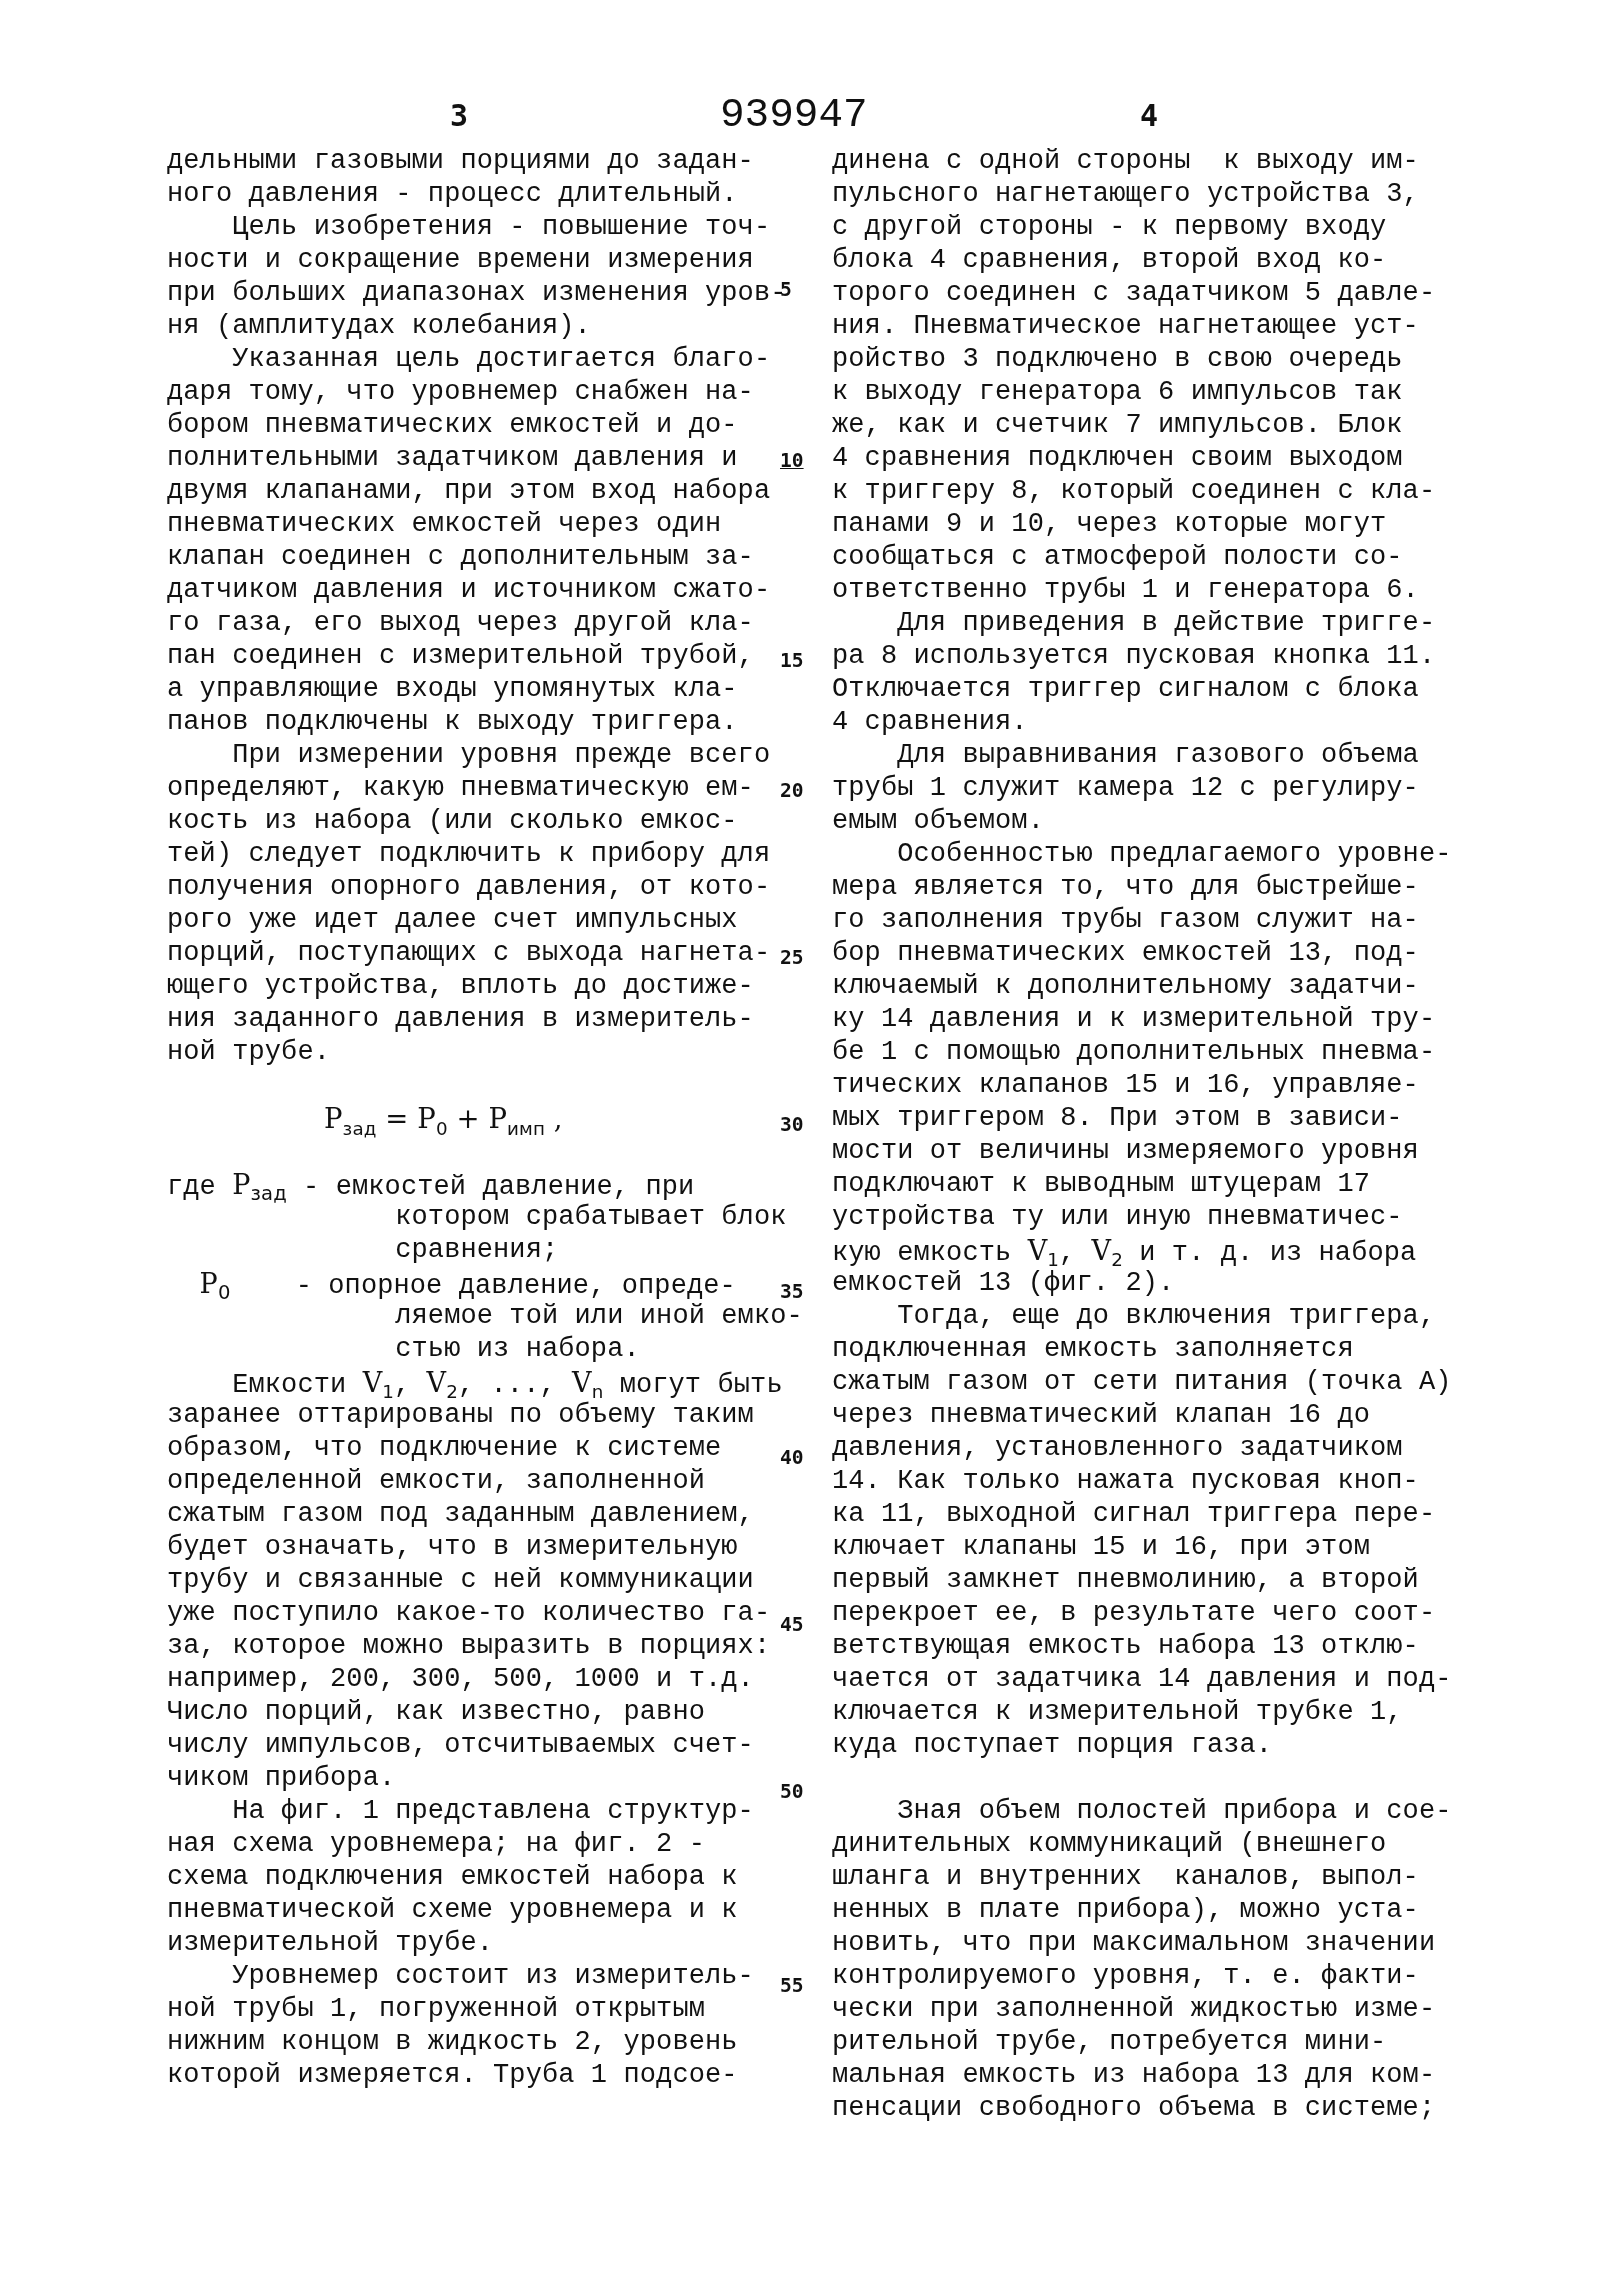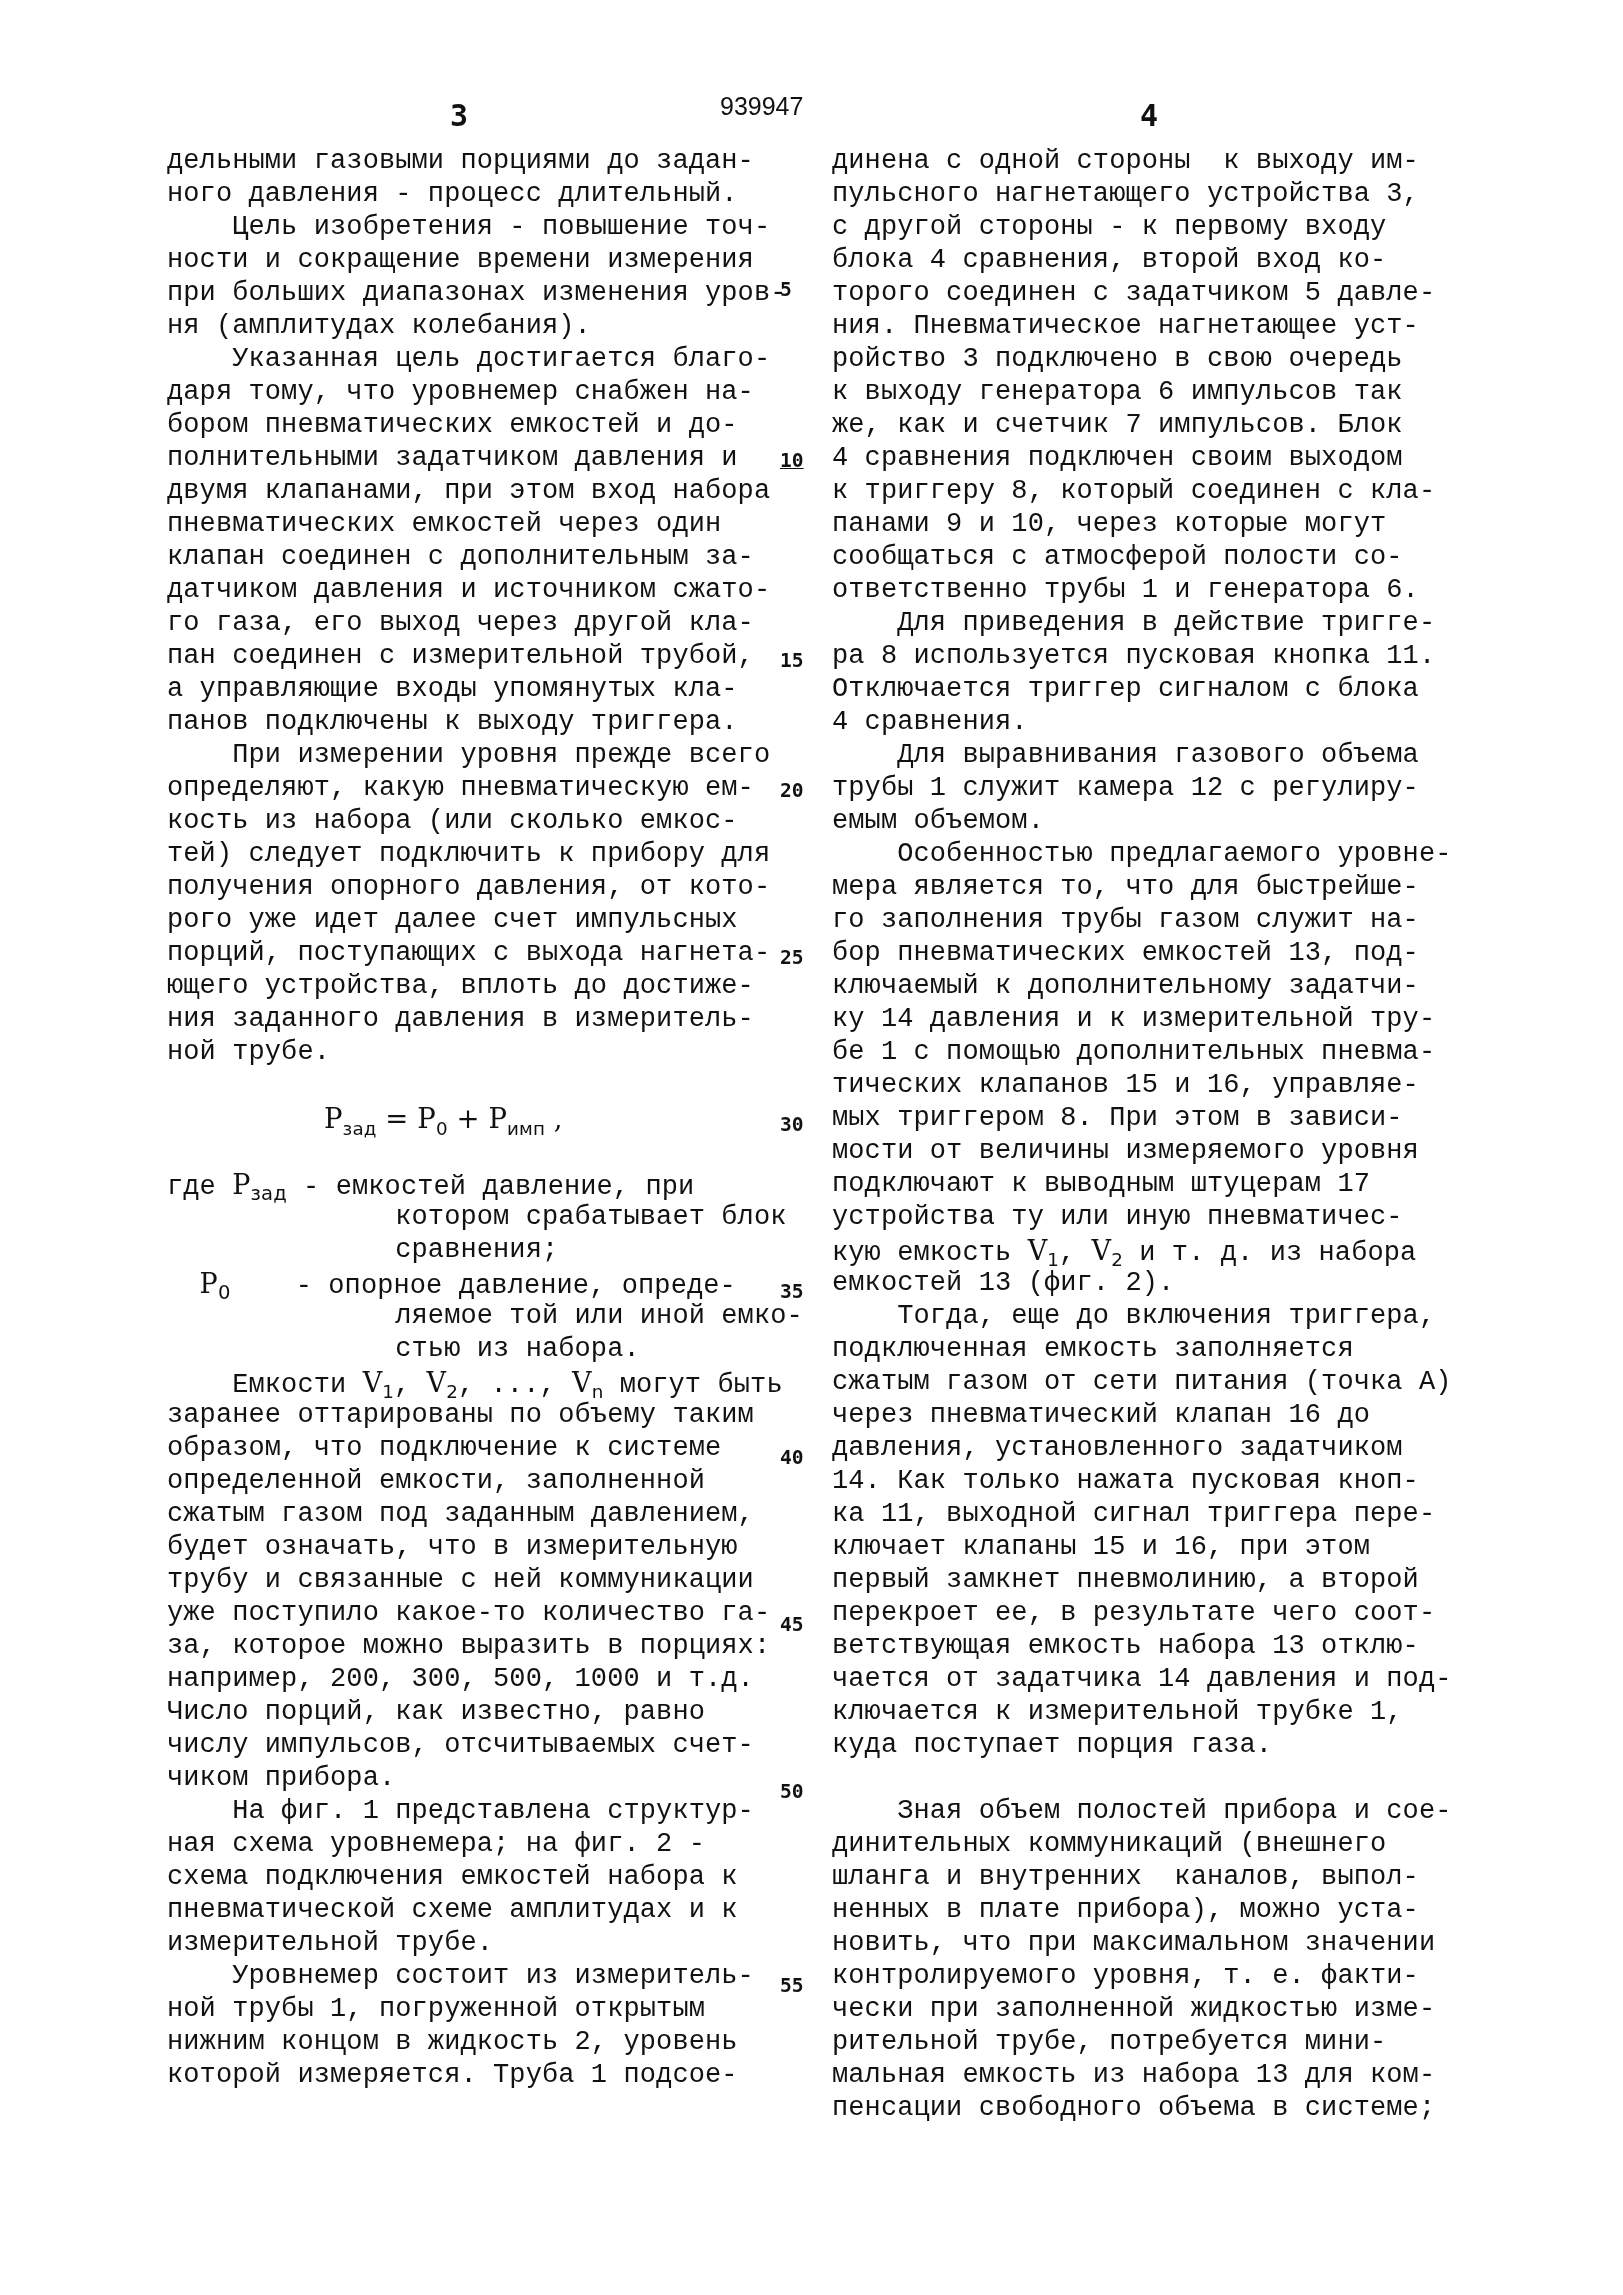--- a/index.html
+++ b/index.html
@@ -5,21 +5,21 @@
   html, body { margin: 0; padding: 0; background: #ffffff; }
   body {
     width: 1623px; height: 2295px; position: relative; overflow: hidden;
     color: #111111;
     font-family: "Liberation Mono", "DejaVu Sans Mono", monospace;
   }
   .hdr {
     position: absolute; top: 98px; font-size: 30px; font-weight: bold;
     font-family: "DejaVu Sans Mono", "Liberation Mono", monospace;
   }
-  .hdr.num { font-weight: normal; font-family: Liberation Sans, sans-serif; font-size: 25px; }
+  .hdr.num { font-weight: normal; font-family: Liberation Mono, monospace; font-size: 41px; }
   .col {
     position: absolute; top: 133px; margin: 12px; padding: 0; list-style: none;
     font-size: 27px; line-height: 33px; letter-spacing: 0.1px;
   }
   .col li { height: 33px; white-space: pre; }
   #left-col { left: 155px; width: 615px; }
   #right-col { left: 820px; width: 628px; }
   .linenos {
     position: absolute; left: 780px; top: 133px; margin: 0; padding: 0; list-style: none;
     font-size: 19.6px; line-height: 33px; font-weight: bold;
@@ -90,21 +90,21 @@
     <li>трубу и связанные с ней коммуникации</li>
     <li>уже поступило какое-то количество га-</li>
     <li>за, которое можно выразить в порциях:</li>
     <li>например, 200, 300, 500, 1000 и т.д.</li>
     <li>Число порций, как известно, равно</li>
     <li>числу импульсов, отсчитываемых счет-</li>
     <li>чиком прибора.</li>
     <li>    На фиг. 1 представлена структур-</li>
     <li>ная схема уровнемера; на фиг. 2 -</li>
     <li>схема подключения емкостей набора к</li>
-    <li>пневматической схеме амплитудах и к</li>
+    <li>пневматической схеме уровнемера и к</li>
     <li>измерительной трубе.</li>
     <li>    Уровнемер состоит из измеритель-</li>
     <li>ной трубы 1, погруженной открытым</li>
     <li>нижним концом в жидкость 2, уровень</li>
     <li>которой измеряется. Труба 1 подсое-</li>
   </ul>
 
 <ul class="linenos" id="linenos">
     <li style="top: 140px;">5</li>
     <li style="top: 311px; text-decoration: underline;">10</li>

